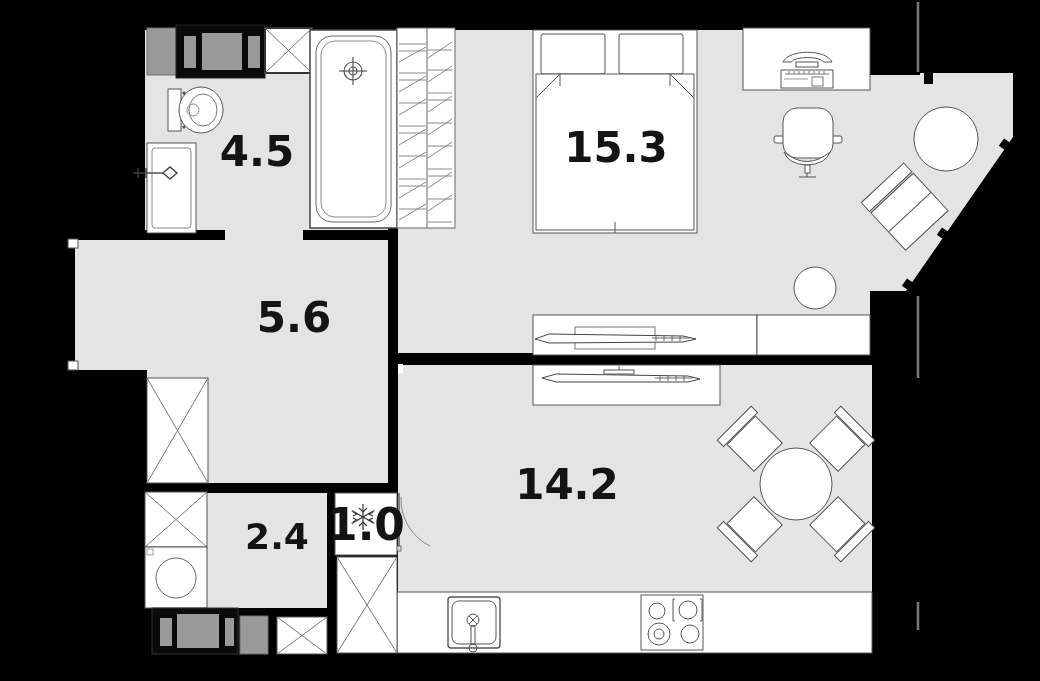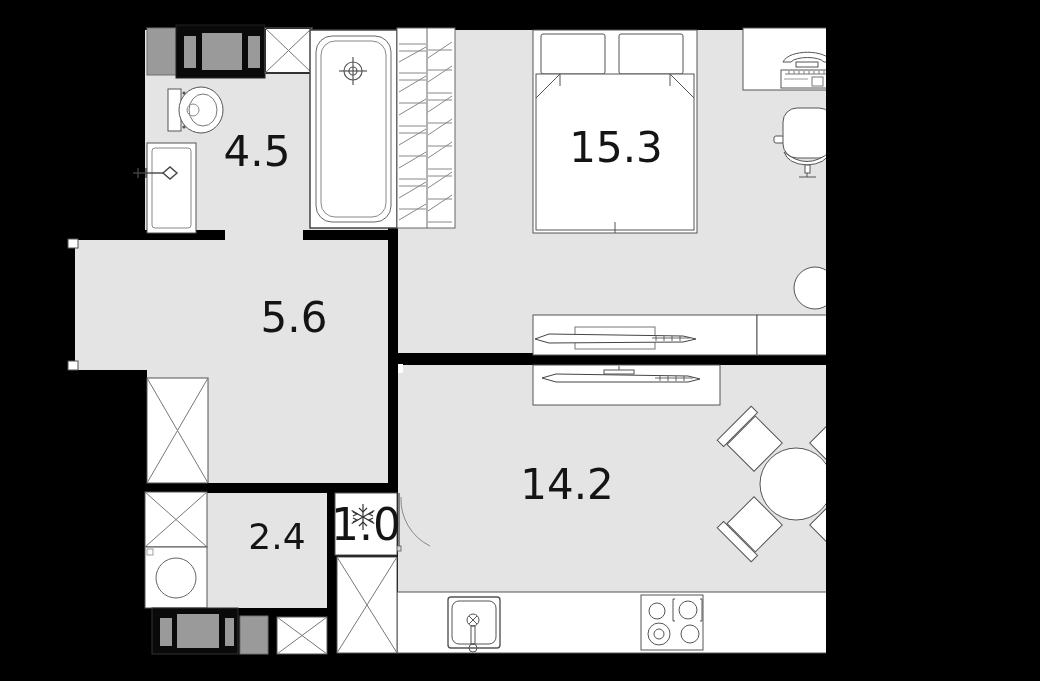--- a/index.html
+++ b/index.html
@@ -1,16 +1,16 @@
 <!DOCTYPE html>
 <html><head>
 <meta charset="utf-8">
 <style>
   html,body{margin:0;padding:0;background:#000;}
-  .stage{width:826px;height:681px;background:#000;position:relative;overflow:hidden;}
+  .stage{width:1040px;height:681px;background:#000;position:relative;overflow:hidden;font-weight:bold;}
   svg{display:block;}
   text{font-family:"DejaVu Sans",sans-serif;fill:#141414;}
   .area-label{font-size:42px;}
   .area-label-sm{font-size:36px;}
   .area-label-lg{font-size:44px;}
 </style>
 </head>
 <body>
 
 <div class="stage">

